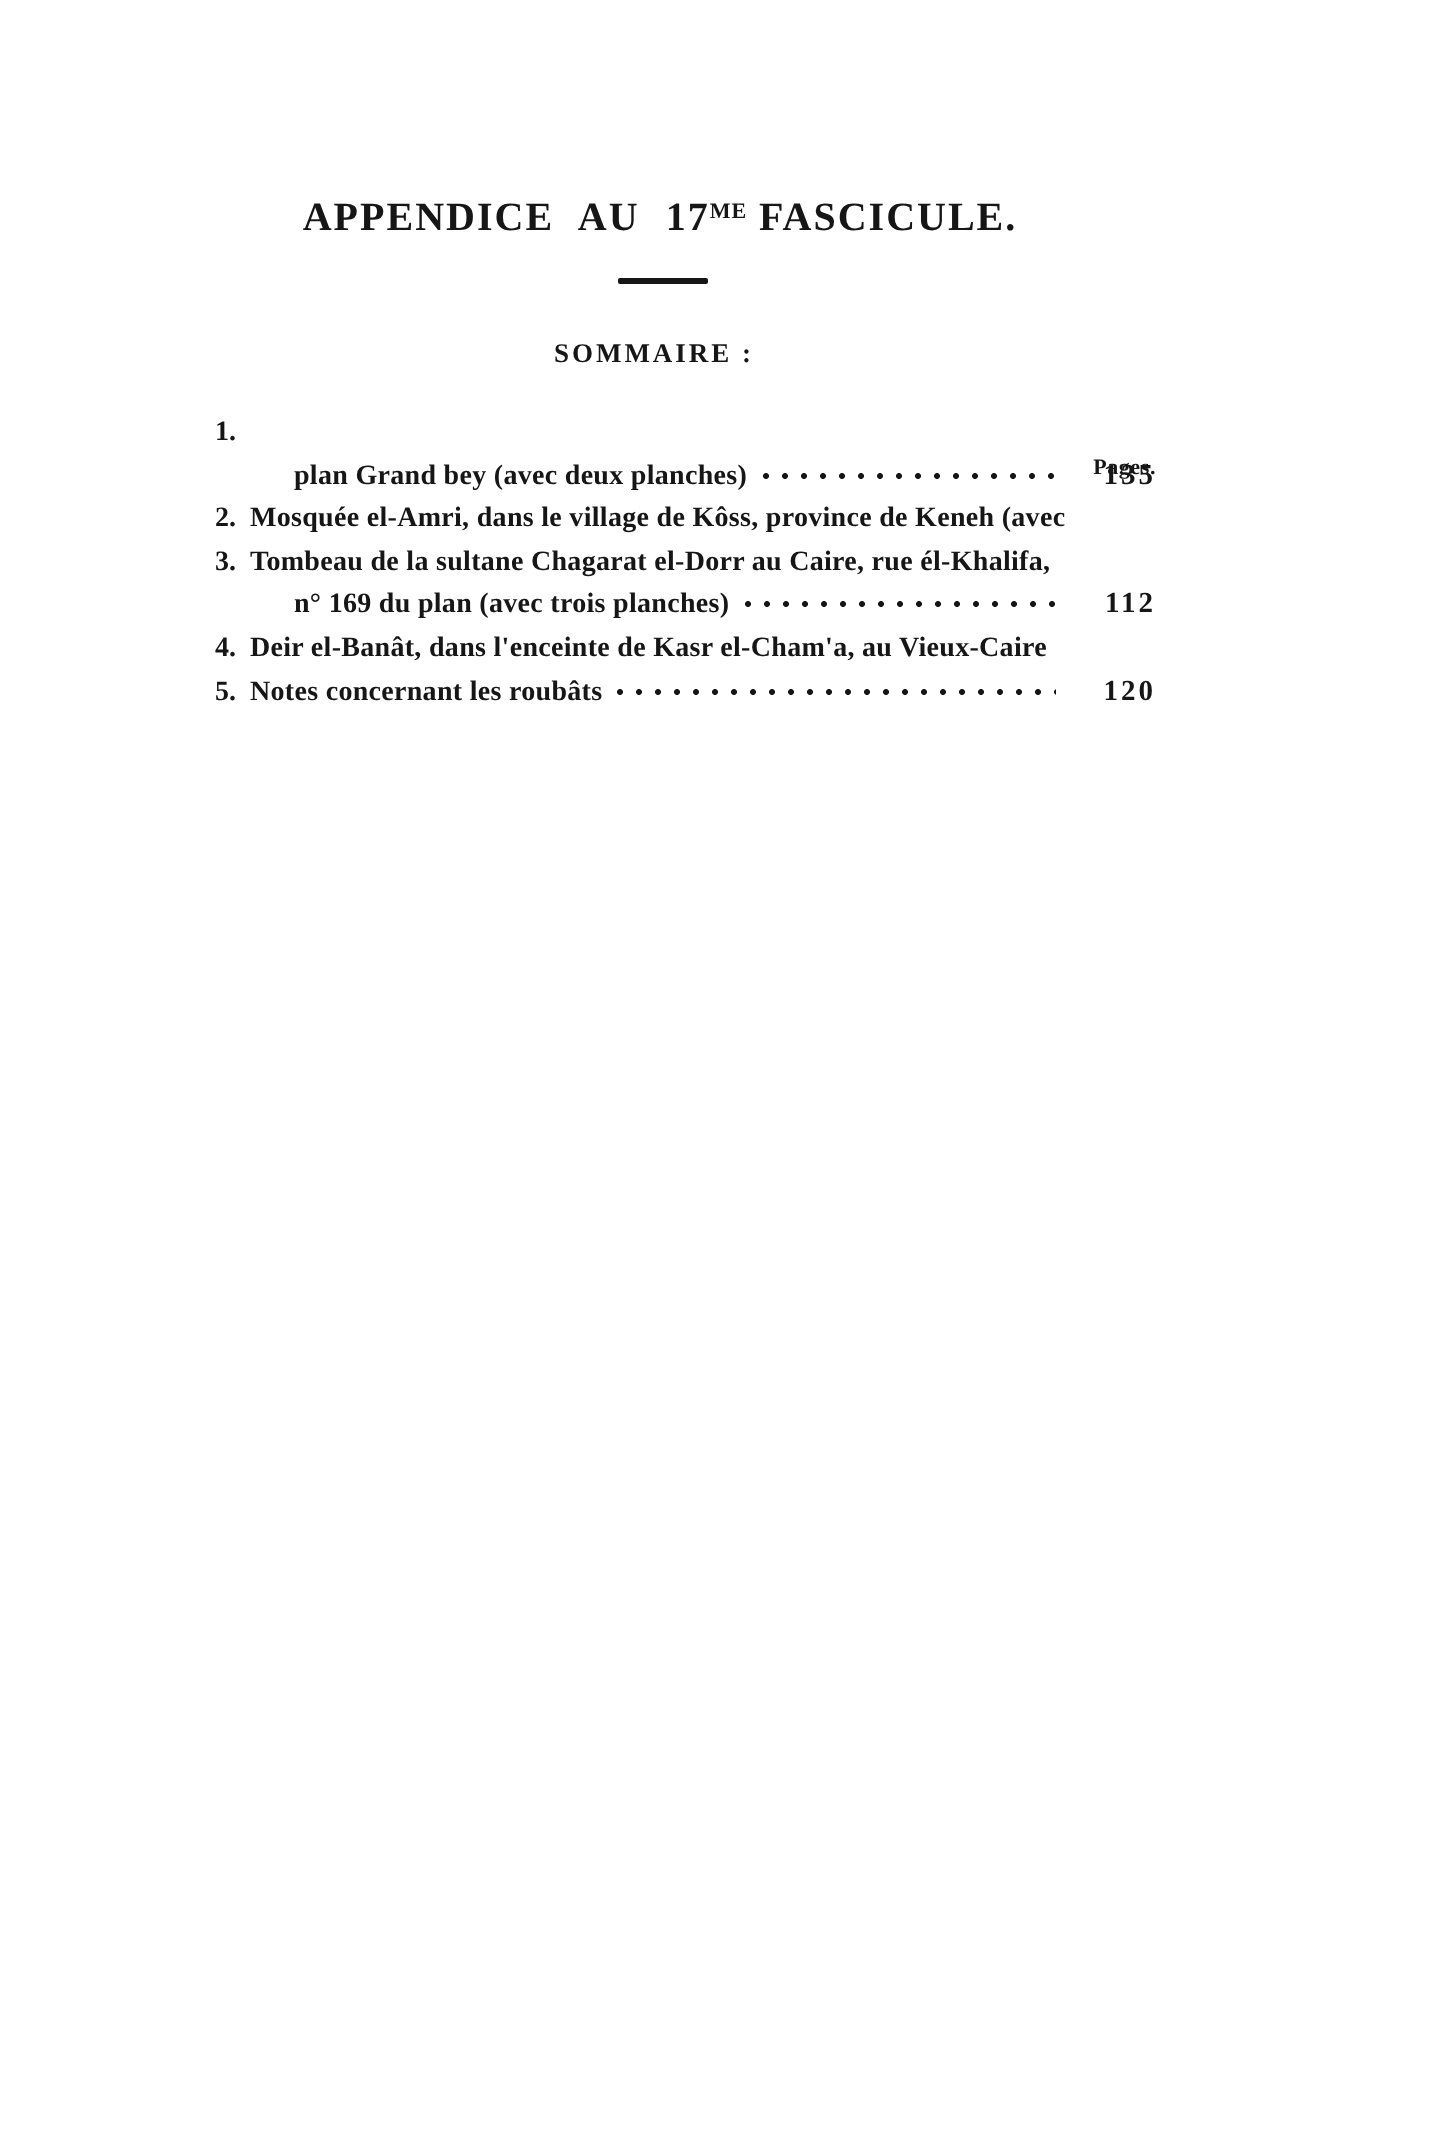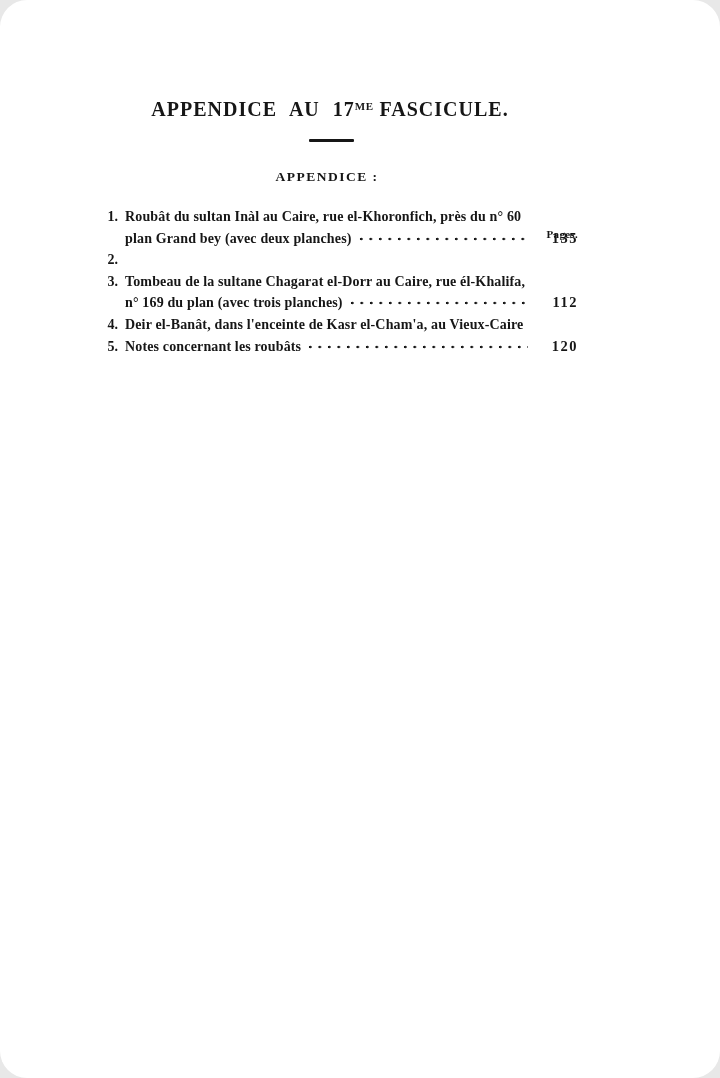--- a/index.html
+++ b/index.html
@@ -8,21 +8,20 @@
   }
   html,body{margin:0;padding:0;background:#e8e8e8;}
   .page{
     position:relative;
     width:720px;height:1078px;
     background:var(--bg);
     margin:0 auto;
     overflow:hidden;
     font-family:"Liberation Serif","DejaVu Serif",serif;
     color:var(--ink);
-    border-radius:27px;
   }
   .title{
     position:absolute;
     top:98px;left:0;width:660px;
     text-align:center;
     font-size:20px;
     font-weight:bold;
     letter-spacing:1px;
     word-spacing:7px;
     white-space:nowrap;
@@ -72,21 +71,21 @@
   .toc-num{
     flex:none;
     width:22px;
     padding-right:7px;
     text-align:right;
   }
   .toc-text{
     white-space:nowrap;
     letter-spacing:0.15px;
   }
-  .toc-text.indent{}
+  .toc-text.indent{margin-left:22px;}
   .toc-dots{
     flex:1 1 auto;
     min-width:12px;
     height:12px;
     margin:0 6px 0 5px;
     background-image:radial-gradient(circle at 2px 2px, var(--ink) 1.35px, transparent 1.6px);
     background-size:9.5px 4px;
     background-repeat:repeat-x;
     background-position:2px calc(100% - 2px);
   }
@@ -102,40 +101,40 @@
 <body>
 
 <div class="page">
 
   <div class="title">
     <span>APPENDICE AU 17</span><span class="sup">ME</span><span class="post">FASCICULE.</span>
   </div>
 
   <div class="rule"></div>
 
-  <div class="sommaire">APPENDICE :</div>
+  <div class="sommaire">SOMMAIRE :</div>
 
   <div class="pages-label">Pages.</div>
 
   <div class="toc" id="toc">
       <div class="toc-item">
         <div class="toc-row">
           <span class="toc-num">1.</span>
-          <span class="toc-text">Roubât du sultan Inàl au Caire, rue el-Khoronfich, près du n° 60</span>
         </div>
         <div class="toc-row">
           <span class="toc-num"></span>
           <span class="toc-text indent">plan Grand bey (avec deux planches)</span>
           <span class="toc-dots"></span>
           <span class="toc-page">135</span>
         </div>
       </div>
       <div class="toc-item">
         <div class="toc-row">
           <span class="toc-num">2.</span>
+          <span class="toc-text">Mosquée el-Amri, dans le village de Kôss, province de Keneh (avec</span>
         </div>
       </div>
       <div class="toc-item">
         <div class="toc-row">
           <span class="toc-num">3.</span>
           <span class="toc-text">Tombeau de la sultane Chagarat el-Dorr au Caire, rue él-Khalifa,</span>
         </div>
         <div class="toc-row">
           <span class="toc-num"></span>
           <span class="toc-text indent">n° 169 du plan (avec trois planches)</span>

